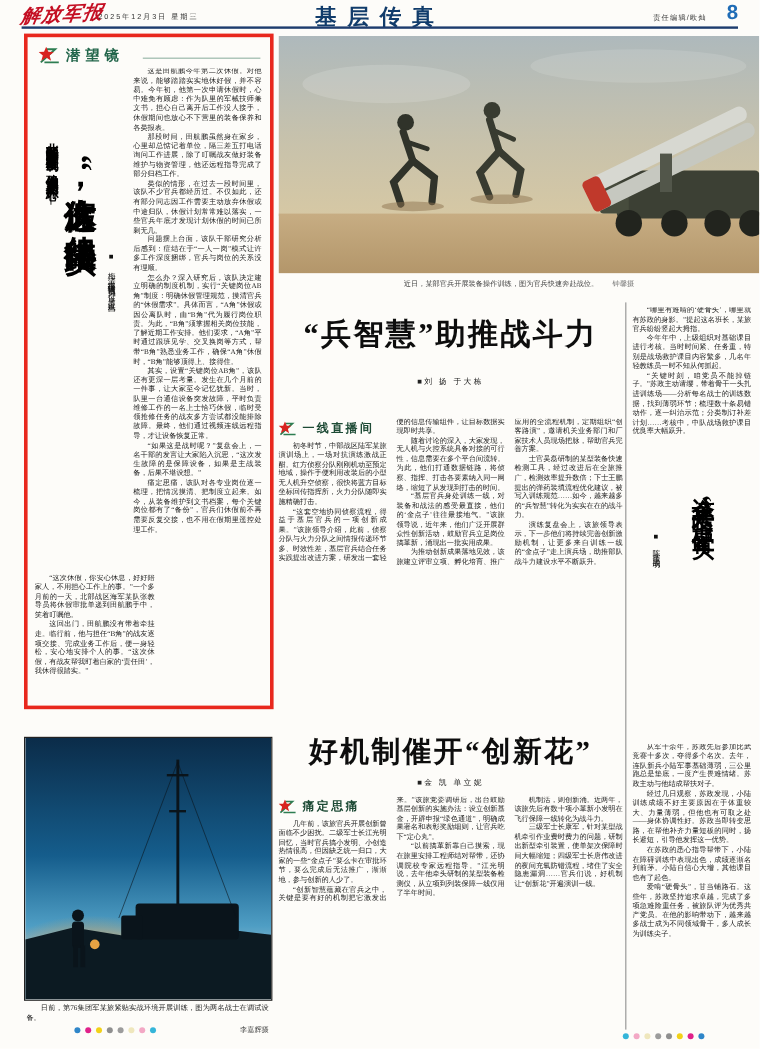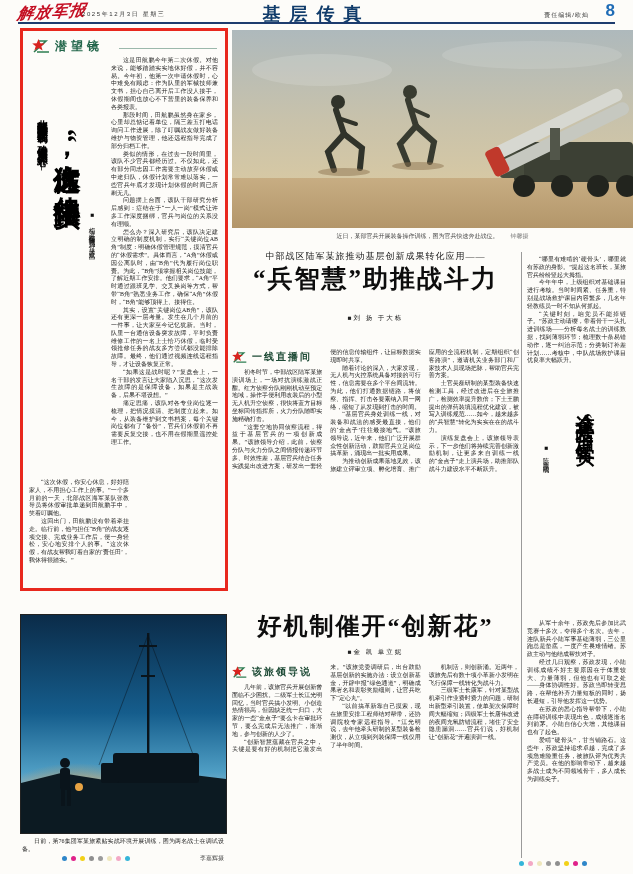--- a/index.html
+++ b/index.html
@@ -169,21 +169,20 @@
       </g>
       <ellipse cx="112" cy="142" rx="26" ry="4" fill="#8d7450" opacity="0.5"></ellipse>
       <ellipse cx="186" cy="136" rx="26" ry="4" fill="#8d7450" opacity="0.5"></ellipse>
     </svg>
   </div>
   <div class="photo-caption-row">
     <span>近日，某部官兵开展装备操作训练，图为官兵快速奔赴战位。</span>
     <span class="photo-credit">钟馨摄</span>
   </div>
 
-  <div class="kicker" style="top:250px;">中部战区陆军某旅推动基层创新成果转化应用——</div>
   <div class="headline headline-1">“兵智慧”助推战斗力</div>
   <div class="byline-c" style="top:314px;">■刘 扬 于大栋</div>
   <div class="cols cols-1 body-text">
     <div class="badge col-badge">
       <svg width="16" height="13" viewBox="0 0 19 15">
         <path d="M2 13 L14 2 L7 2 M5 13 L17 13 L10 13" stroke="#2e7d52" stroke-width="1.6" fill="none"></path>
         <path d="M6.5 0 L8.3 4.2 L12.8 4.4 L9.3 7.2 L10.6 11.6 L6.5 9 L2.4 11.6 L3.7 7.2 L0.2 4.4 L4.7 4.2 Z" fill="#d8231f"></path>
       </svg>
       <span class="badge-label">一线直播间</span>
     </div>
@@ -199,21 +198,21 @@
   </div>
 
   <div class="headline headline-2">好机制催开“创新花”</div>
   <div class="byline-c" style="top:648px;">■金 凯 单立妮</div>
   <div class="cols cols-2 body-text">
     <div class="badge col-badge">
       <svg width="16" height="13" viewBox="0 0 19 15">
         <path d="M2 13 L14 2 L7 2 M5 13 L17 13 L10 13" stroke="#2e7d52" stroke-width="1.6" fill="none"></path>
         <path d="M6.5 0 L8.3 4.2 L12.8 4.4 L9.3 7.2 L10.6 11.6 L6.5 9 L2.4 11.6 L3.7 7.2 L0.2 4.4 L4.7 4.2 Z" fill="#d8231f"></path>
       </svg>
-      <span class="badge-label">该旅领导说</span>
+      <span class="badge-label">痛定思痛</span>
     </div>
     <div>
         <p>几年前，该旅官兵开展创新曾面临不少困扰。二级军士长江光明回忆，当时官兵搞小发明、小创造热情很高，但因缺乏统一归口，大家的一些“金点子”要么卡在审批环节，要么完成后无法推广，渐渐地，参与创新的人少了。</p>
         <p>“创新智慧蕴藏在官兵之中，关键是要有好的机制把它激发出来。”该旅党委调研后，出台鼓励基层创新的实施办法：设立创新基金，开辟申报“绿色通道”，明确成果署名和表彰奖励细则，让官兵吃下“定心丸”。</p>
         <p>“以前搞革新靠自己摸索，现在旅里安排工程师结对帮带，还协调院校专家远程指导。”江光明说，去年他牵头研制的某型装备检测仪，从立项到列装保障一线仅用了半年时间。</p>
         <p>机制活，则创新涌。近两年，该旅先后有数十项小革新小发明在飞行保障一线转化为战斗力。</p>
         <p>三级军士长康军，针对某型战机牵引作业费时费力的问题，研制出新型牵引装置，使单架次保障时间大幅缩短；四级军士长唐伟改进的夜间充氧防错流程，堵住了安全隐患漏洞……官兵们说，好机制让“创新花”开遍演训一线。</p>
       </div>
   </div>
 

